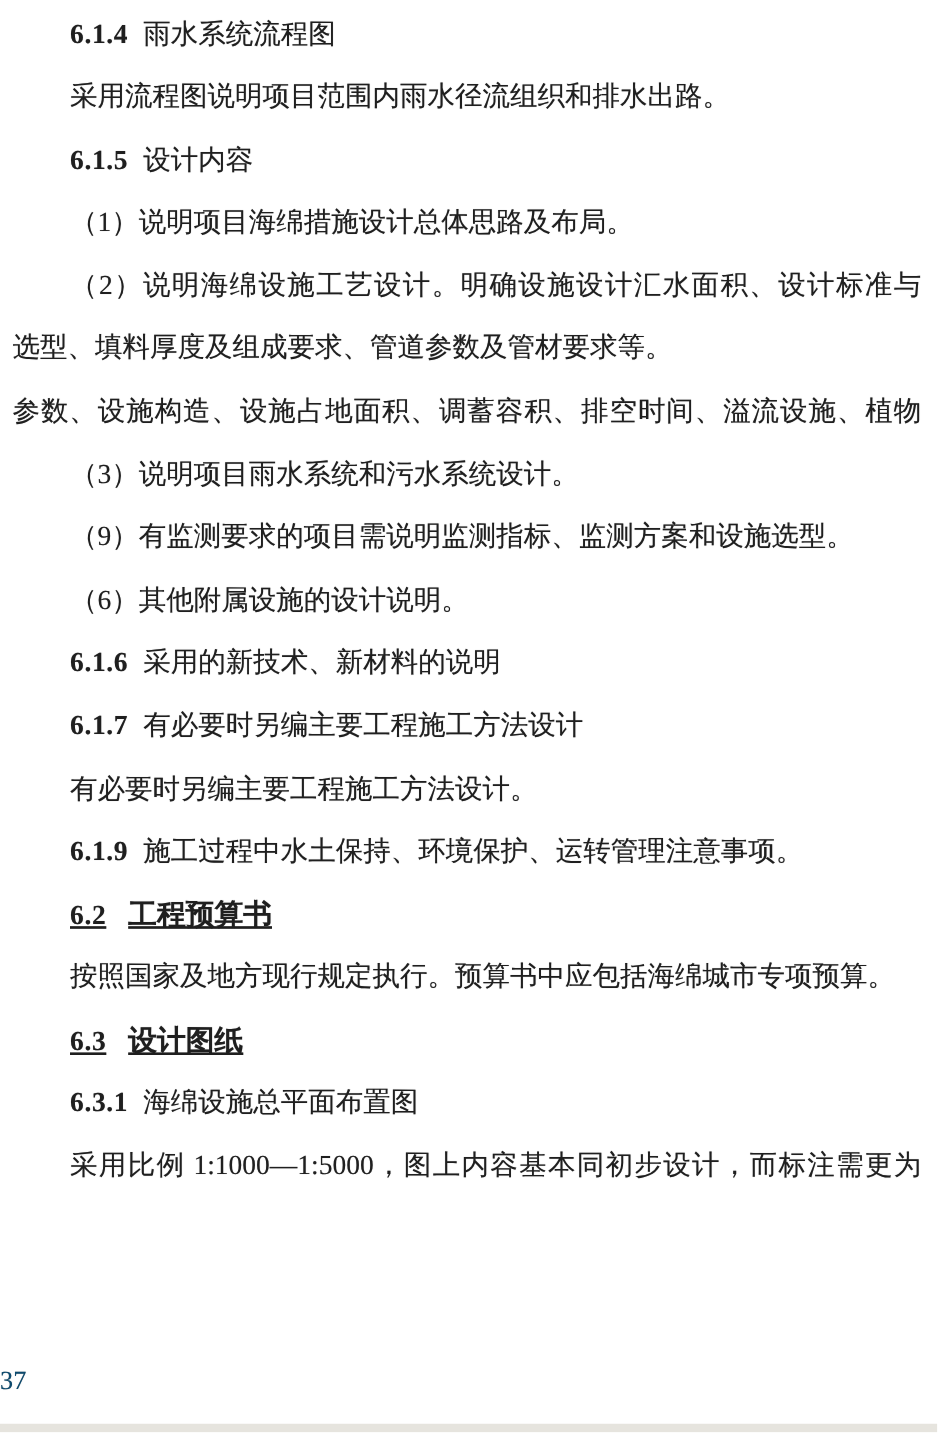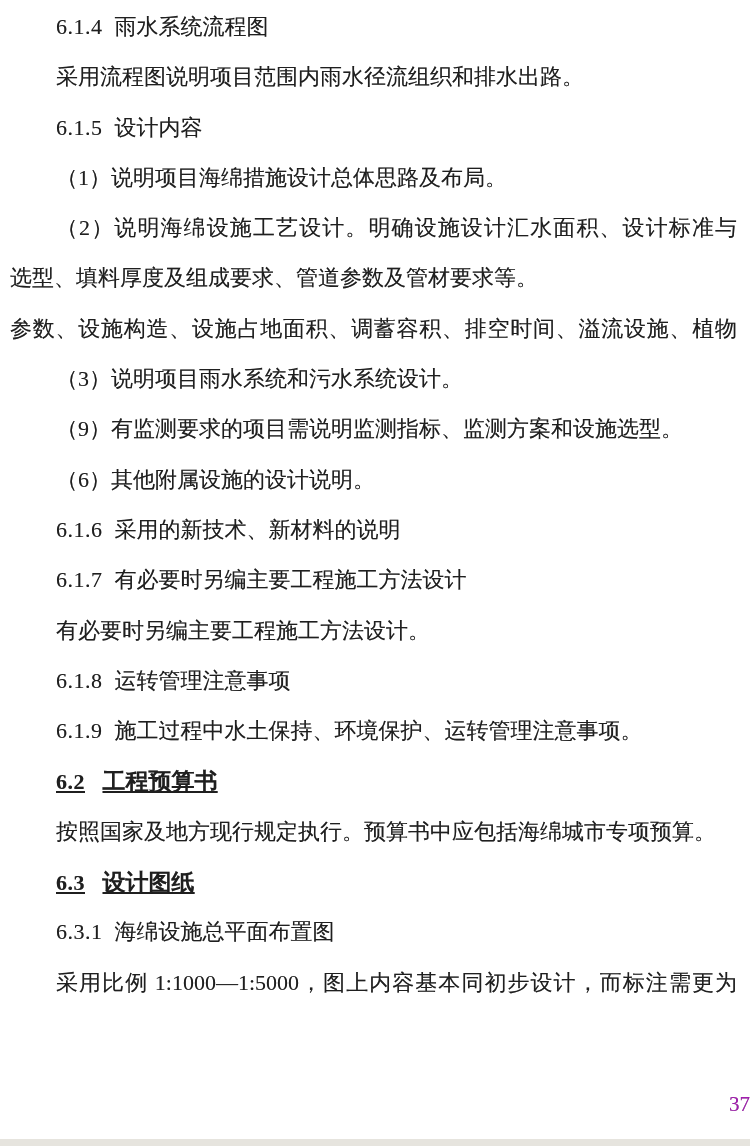--- a/index.html
+++ b/index.html
@@ -22,39 +22,39 @@
     white-space: nowrap;
   }
   .line.jfull {
     white-space: normal;
     text-align: justify;
     text-align-last: justify;
     text-justify: inter-character;
   }
   .indent1 { padding-left: 46px; }
   .h3 .num {
-    font-weight: normal;
+    font-weight: bold;
     margin-right: 0.55em;
     letter-spacing: 0.5px;
   }
   .h2 { font-weight: bold; text-decoration: underline; }
   .h2 .num { margin-right: 0.8em; letter-spacing: 0.5px; }
   .h2 .txt {
     font-family: "Liberation Sans", "DejaVu Sans", sans-serif;
     font-size: 23px;
   }
   .page-number {
     position: absolute;
     left: 0; right: 0;
     top: 1091px;
     height: 26px;
     line-height: 26px;
-    text-align: right;
+    text-align: left;
     font-size: 21px;
-    color: #a21caf;
+    color: #0c4a6e;
     text-shadow: 0 0 0.6px rgba(20,20,20,0.4);
   }
   .footer-strip {
     position: absolute;
     left: 0; right: 0; bottom: 0;
     height: 7px;
     background: #e6e4de;
   }
 </style>
 </head>
@@ -68,21 +68,20 @@
       <div class="line indent1"><span class="txt">（1）说明项目海绵措施设计总体思路及布局。</span></div>
       <div class="line indent1 jfull"><span class="txt">（2）说明海绵设施工艺设计。明确设施设计汇水面积、设计标准与</span></div>
       <div class="line"><span class="txt">选型、填料厚度及组成要求、管道参数及管材要求等。</span></div>
       <div class="line jfull"><span class="txt">参数、设施构造、设施占地面积、调蓄容积、排空时间、溢流设施、植物</span></div>
       <div class="line indent1"><span class="txt">（3）说明项目雨水系统和污水系统设计。</span></div>
       <div class="line indent1"><span class="txt">（9）有监测要求的项目需说明监测指标、监测方案和设施选型。</span></div>
       <div class="line indent1"><span class="txt">（6）其他附属设施的设计说明。</span></div>
       <div class="line indent1 h3"><b class="num">6.1.6</b><span class="txt">采用的新技术、新材料的说明</span></div>
       <div class="line indent1 h3"><b class="num">6.1.7</b><span class="txt">有必要时另编主要工程施工方法设计</span></div>
       <div class="line indent1"><span class="txt">有必要时另编主要工程施工方法设计。</span></div>
-      <div class="line indent1 h3"><b class="num">6.1.8</b><span class="txt">运转管理注意事项</span></div>
       <div class="line indent1 h3"><b class="num">6.1.9</b><span class="txt">施工过程中水土保持、环境保护、运转管理注意事项。</span></div>
       <div class="line indent1 h2"><b class="num">6.2</b><span class="txt">工程预算书</span></div>
       <div class="line indent1"><span class="txt">按照国家及地方现行规定执行。预算书中应包括海绵城市专项预算。</span></div>
       <div class="line indent1 h2"><b class="num">6.3</b><span class="txt">设计图纸</span></div>
       <div class="line indent1 h3"><b class="num">6.3.1</b><span class="txt">海绵设施总平面布置图</span></div>
       <div class="line indent1 jfull"><span class="txt">采用比例 1:1000—1:5000，图上内容基本同初步设计，而标注需更为</span></div>
     </div>
   <div class="page-number">37</div>
   <div class="footer-strip" style="background: rgb(230, 228, 222);"></div>
 </div>

